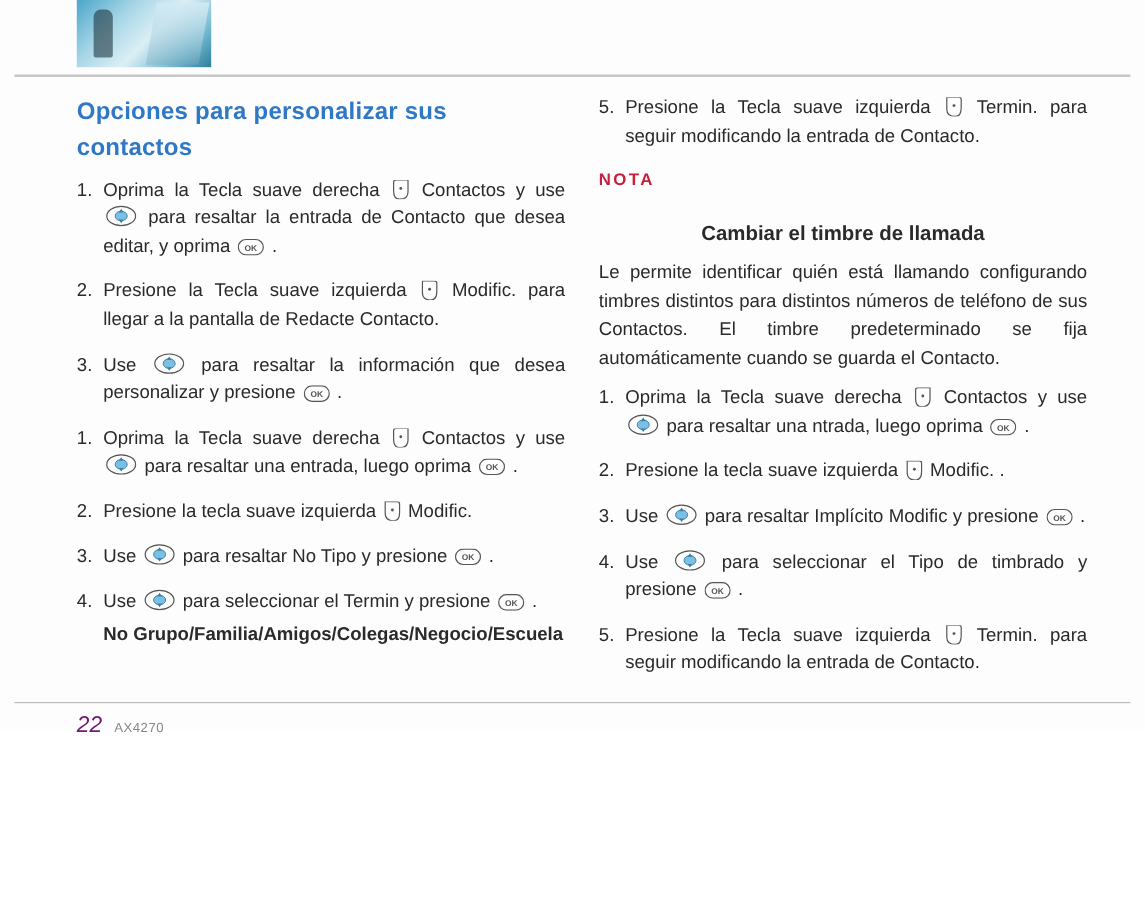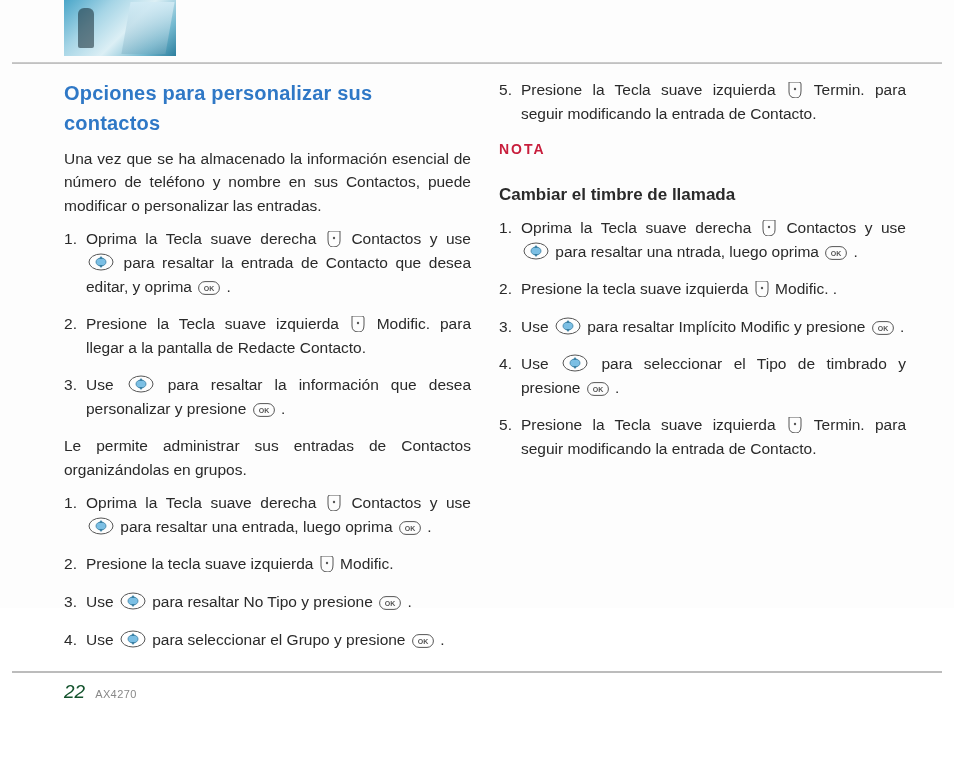--- a/index.html
+++ b/index.html
@@ -100,20 +100,21 @@
     font-weight: 700;
     font-family: "Helvetica Neue Condensed", "Arial Narrow", Arial, sans-serif;
     font-size: 15.5px;
     margin: 6px 0 8px 0;
   }
   .subhead-lg {
     font-weight: 700;
     font-family: "Helvetica Neue Condensed", "Arial Narrow", Arial, sans-serif;
     font-size: 17px;
     margin: 22px 0 8px 0;
+    text-align: center;
   }
   .nota {
     color: #c81e3c;
     font-weight: 700;
     letter-spacing: 2px;
     font-size: 14px;
     margin: 4px 0 0 0;
     font-family: Arial, sans-serif;
   }
   .bold { font-weight: 400; }
@@ -146,21 +147,21 @@
   }
   .page-number {
     display: flex;
     align-items: baseline;
     gap: 10px;
     padding-left: 52px;
     font-family: "Helvetica Neue Condensed","Arial Narrow",Arial,sans-serif;
   }
   .page-number .num {
     font-size: 19px;
-    color: #14532d;
+    color: #701a75;
     font-style: italic;
   }
   .page-number .model {
     font-size: 11px;
     color: #888;
     letter-spacing: 0.4px;
   }
 </style>
 </head>
 <body>
@@ -171,21 +172,20 @@
     <div class="header-img"></div>
   </div>
   <div class="rule-wrap">
       <div class="rule"></div>
     </div>
 
   <div class="content">
 
     <div class="col">
       <h2 class="section-title">Opciones para personalizar sus contactos</h2>
-      <p class="intro">Una vez que se ha almacenado la información esencial de número de teléfono y nombre en sus Contactos, puede modificar o personalizar las entradas.</p>
 
       <ol>
         <li>
           <span>Oprima la Tecla suave derecha </span>
           <span class="ico ico-softkey">
             <svg viewBox="0 0 14 16">
                 <path d="M1 2 Q1 0 3 0 L13 0 L13 10 Q13 16 6 16 Q1 16 1 9 Z" fill="none" stroke="#555" stroke-width="1"></path>
                 <circle cx="7" cy="7" r="1.2" fill="#555"></circle>
               </svg>
           </span>
@@ -233,21 +233,20 @@
           <span class="ico ico-ok">
             <svg viewBox="0 0 22 14">
                 <rect x="0.6" y="0.6" width="20.8" height="12.8" rx="6.4" fill="none" stroke="#555" stroke-width="1"></rect>
                 <text x="11" y="10" text-anchor="middle" font-size="7" font-family="Arial" fill="#555" font-weight="bold">OK</text>
               </svg>
           </span>
           <span>.</span>
         </li>
       </ol>
 
-      <p class="body">Le permite administrar sus entradas de Contactos organizándolas en grupos.</p>
 
       <ol>
         <li>
           <span>Oprima la Tecla suave derecha </span>
           <span class="ico ico-softkey">
             <svg viewBox="0 0 14 16">
                 <path d="M1 2 Q1 0 3 0 L13 0 L13 10 Q13 16 6 16 Q1 16 1 9 Z" fill="none" stroke="#555" stroke-width="1"></path>
                 <circle cx="7" cy="7" r="1.2" fill="#555"></circle>
               </svg>
           </span>
@@ -304,28 +303,29 @@
 
         <li>
           <span>Use </span>
           <span class="ico ico-nav">
             <svg viewBox="0 0 26 18">
                 <ellipse cx="13" cy="9" rx="12" ry="8" fill="none" stroke="#555" stroke-width="1"></ellipse>
                 <ellipse cx="13" cy="9" rx="5" ry="4" fill="#7bbfe4" stroke="#3a7fa3" stroke-width="0.8"></ellipse>
                 <path d="M13 3 L11 6 L15 6 Z M13 15 L11 12 L15 12 Z" fill="#3a7fa3"></path>
               </svg>
           </span>
-          <span> para seleccionar el Grupo y presione </span>
-          <span class="ico ico-ok">
-            <svg viewBox="0 0 22 14">
-                <rect x="0.6" y="0.6" width="20.8" height="12.8" rx="6.4" fill="none" stroke="#555" stroke-width="1"></rect>
-                <text x="11" y="10" text-anchor="middle" font-size="7" font-family="Arial" fill="#555" font-weight="bold">OK</text>
-              </svg>
-          </span>
-          <span>.</span>
+          <span> para seleccionar el Termin y presione </span>
+          <span class="ico ico-ok">
+            <svg viewBox="0 0 22 14">
+                <rect x="0.6" y="0.6" width="20.8" height="12.8" rx="6.4" fill="none" stroke="#555" stroke-width="1"></rect>
+                <text x="11" y="10" text-anchor="middle" font-size="7" font-family="Arial" fill="#555" font-weight="bold">OK</text>
+              </svg>
+          </span>
+          <span>.</span>
+          <span class="groups-line">No Grupo/Familia/Amigos/Colegas/Negocio/Escuela</span>
         </li>
       </ol>
     </div>
 
     <div class="col">
 
       <ol start="5" style="counter-reset: step 4;">
         <li>
           <span>Presione la Tecla suave izquierda </span>
           <span class="ico ico-softkey">
@@ -335,20 +335,21 @@
               </svg>
           </span>
           <span class="bold">Termin.</span>
           <span> para seguir modificando la entrada de Contacto.</span>
         </li>
       </ol>
 
       <div class="nota">NOTA</div>
 
       <div class="subhead-lg">Cambiar el timbre de llamada</div>
+      <p class="body">Le permite identificar quién está llamando configurando timbres distintos para distintos números de teléfono de sus Contactos. El timbre predeterminado se fija automáticamente cuando se guarda el Contacto.</p>
 
       <ol>
         <li>
           <span>Oprima la Tecla suave derecha </span>
           <span class="ico ico-softkey">
             <svg viewBox="0 0 14 16">
                 <path d="M1 2 Q1 0 3 0 L13 0 L13 10 Q13 16 6 16 Q1 16 1 9 Z" fill="none" stroke="#555" stroke-width="1"></path>
                 <circle cx="7" cy="7" r="1.2" fill="#555"></circle>
               </svg>
           </span>

